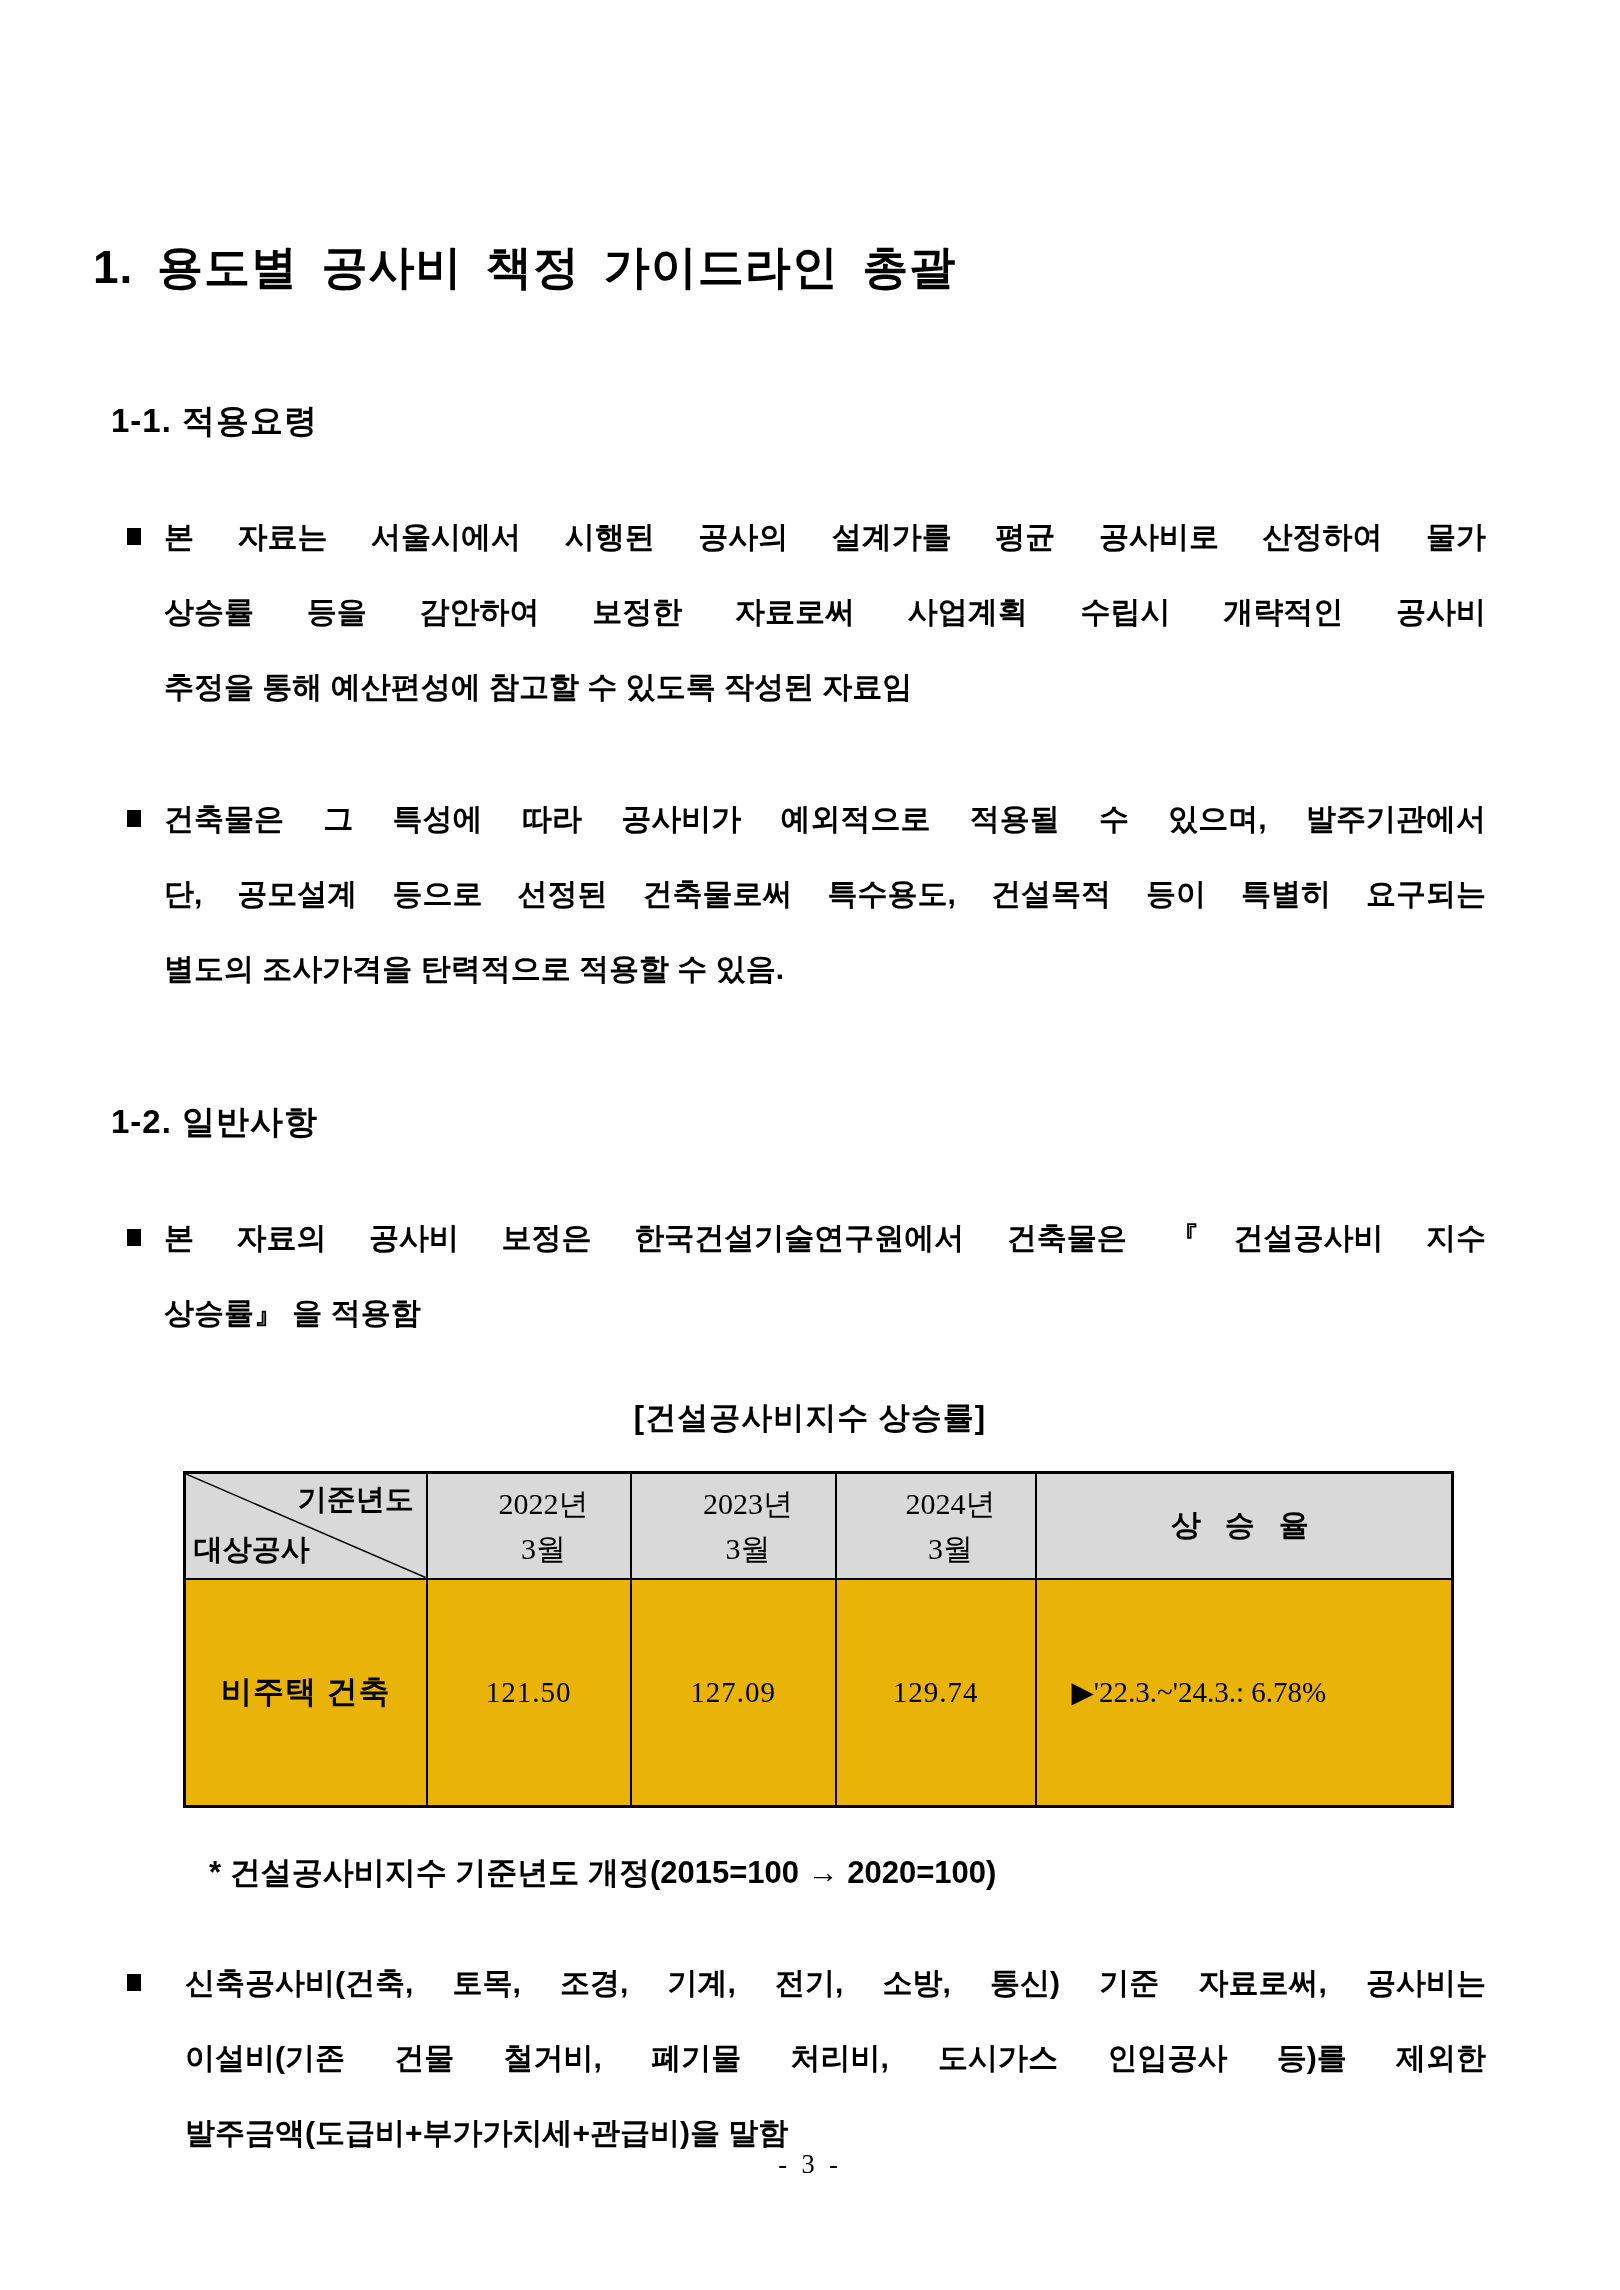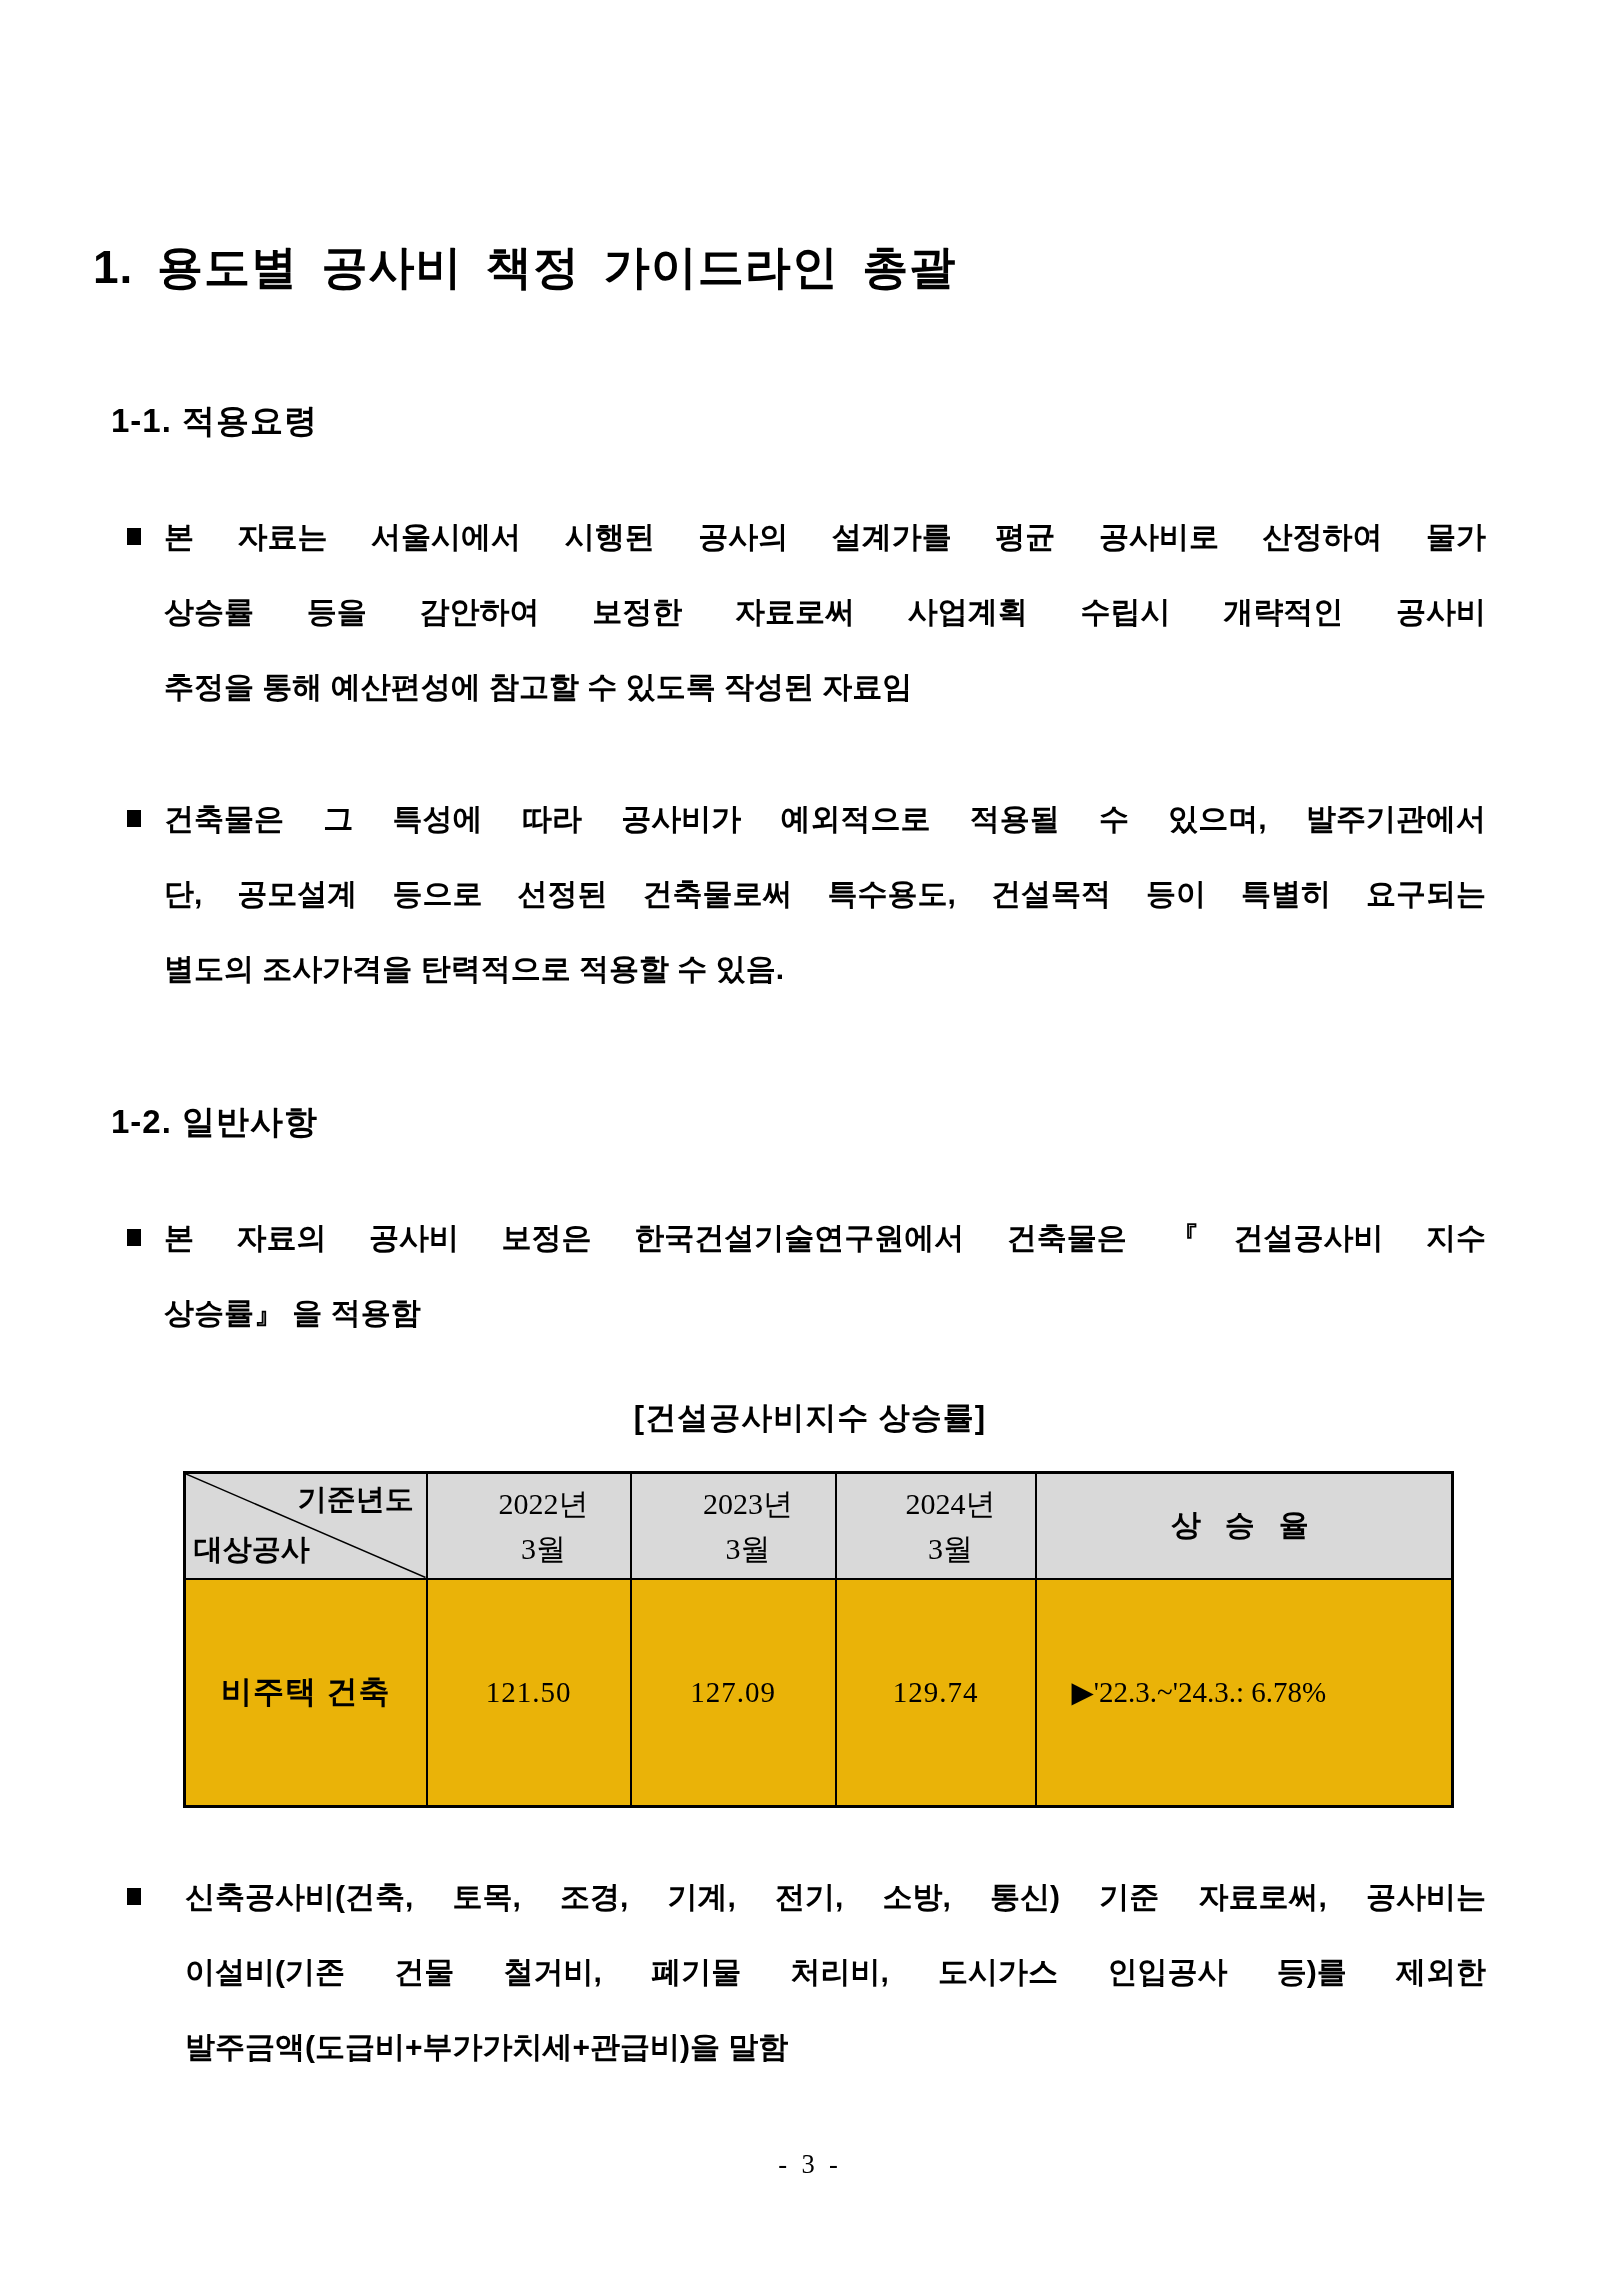--- a/index.html
+++ b/index.html
@@ -187,20 +187,21 @@
     <tr class="bodyrow">
       <td class="rowlabel">비주택 건축</td>
       <td class="num">121.50</td>
       <td class="num">127.09</td>
       <td class="num">129.74</td>
       <td class="ratecell">▶'22.3.~'24.3.: 6.78%</td>
     </tr>
   </tbody>
     </table>
 
+  <div class="footnote">* 건설공사비지수 기준년도 개정(2015=100 → 2020=100)</div>
 
   <div class="bullet-para last-para">
     <div class="bullet-box">
         <span class="bullet-sq"></span>
       </div>
     <div class="lines">
       <div class="pline">신축공사비(건축, 토목, 조경, 기계, 전기, 소방, 통신) 기준 자료로써, 공사비는</div>
       <div class="pline">이설비(기존 건물 철거비, 폐기물 처리비, 도시가스 인입공사 등)를 제외한</div>
       <div class="pline final">발주금액(도급비+부가가치세+관급비)을 말함</div>
     </div>

